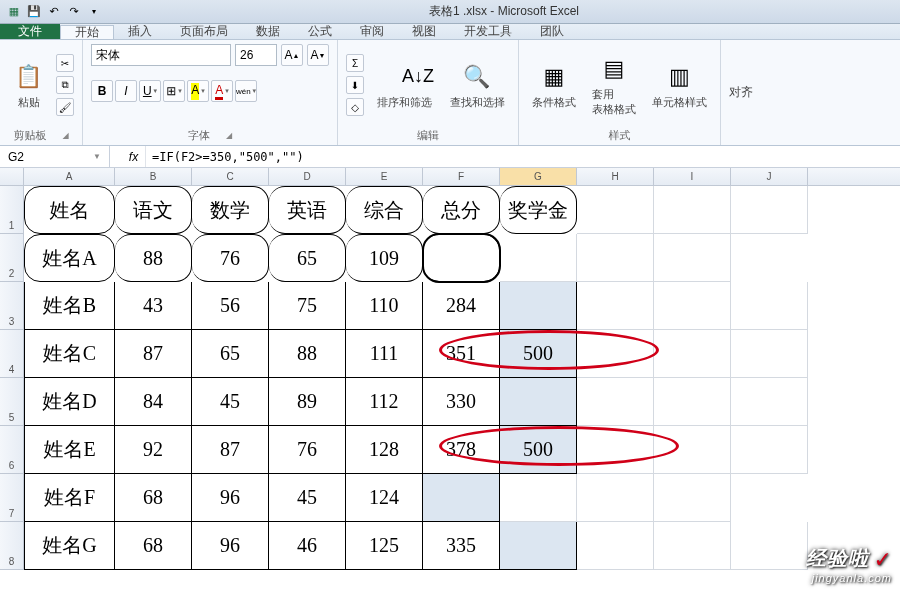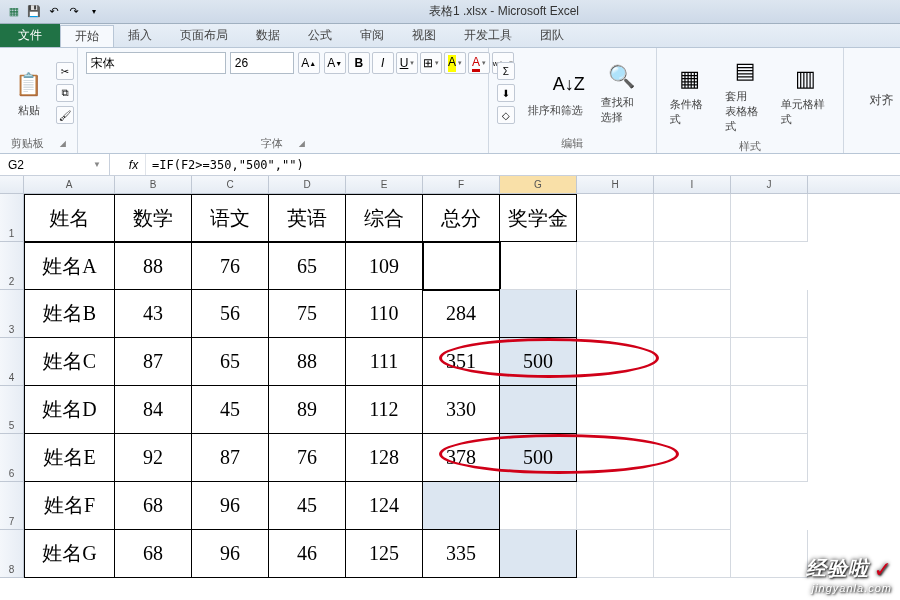--- a/index.html
+++ b/index.html
@@ -5,21 +5,21 @@
 * { box-sizing: border-box; margin: 0; padding: 0; font-family: "Microsoft YaHei", SimSun, sans-serif; }
 body { width: 900px; height: 600px; background: #fff; overflow: hidden; position: relative; }
 
 
 .titlebar { height: 24px; background: linear-gradient(#dde6f0, #cdd9e8); display: flex; align-items: center; border-bottom: 1px solid #a0b0c0; }
 .titlebar .ql { display: flex; align-items: center; gap: 4px; padding: 0 6px; }
 .titlebar .ql span { width: 16px; height: 16px; display: inline-flex; align-items: center; justify-content: center; font-size: 11px; }
 .titlebar .title { flex: 1; text-align: center; font-size: 12px; color: #333; }
 
 
-.ribbon-tabs { height: 24px; background: linear-gradient(#e8eff7, #dce6f1); display: flex; align-items: stretch; border-bottom: 1px solid #b8c6d6; }
+.ribbon-tabs { height: 16px; background: linear-gradient(#e8eff7, #dce6f1); display: flex; align-items: stretch; border-bottom: 1px solid #b8c6d6; }
 .ribbon-tabs .file-tab { background: #207245; color: #fff; padding: 0 18px; display: flex; align-items: center; font-size: 12px; cursor: pointer; }
 .ribbon-tabs .tab { padding: 0 14px; display: flex; align-items: center; font-size: 12px; color: #444; cursor: pointer; }
 .ribbon-tabs .tab.active { background: #f6f9fd; border-left: 1px solid #b8c6d6; border-right: 1px solid #b8c6d6; border-top: 1px solid #b8c6d6; margin-top: 1px; }
 
 
 .ribbon { height: 106px; background: #f6f9fd; border-bottom: 1px solid #b8c6d6; display: flex; align-items: stretch; }
 .group { border-right: 1px solid #d0d8e2; display: flex; flex-direction: column; padding: 4px 8px 2px; min-width: 60px; }
 .group .content { flex: 1; display: flex; align-items: center; gap: 6px; }
 .group .label { font-size: 11px; color: #666; text-align: center; padding-top: 2px; display: flex; justify-content: center; align-items: center; gap: 16px; }
 .group .label .dl { font-size: 8px; color: #888; }
@@ -27,26 +27,26 @@
 .big-btn { display: flex; flex-direction: column; align-items: center; gap: 2px; padding: 2px 4px; cursor: pointer; border: 1px solid transparent; border-radius: 3px; }
 .big-btn .ico { width: 32px; height: 32px; display: flex; align-items: center; justify-content: center; font-size: 22px; }
 .big-btn .txt { font-size: 11px; color: #444; }
 
 .mini-col { display: flex; flex-direction: column; gap: 4px; justify-content: center; }
 .mini { width: 18px; height: 18px; border: 1px solid #c0c8d4; border-radius: 2px; background: #fbfcfe; font-size: 10px; display: flex; align-items: center; justify-content: center; cursor: pointer; }
 
 .font-row { display: flex; gap: 4px; align-items: center; }
 .font-select { border: 1px solid #b0bcc8; background: #fff; height: 22px; font-size: 12px; padding: 0 4px; }
 .fname { width: 140px; }
-.fsize { width: 64px; }
+.fsize { width: 42px; }
 .font-btns { display: flex; gap: 2px; }
 .fb { width: 22px; height: 22px; border: 1px solid #c0c8d4; background: #fbfcfe; font-size: 12px; display: flex; align-items: center; justify-content: center; cursor: pointer; border-radius: 2px; }
 .drop { font-size: 7px; margin-left: 2px; color: #666; }
 
-.rightcap { width: 40px; display: flex; align-items: center; justify-content: center; font-size: 12px; color: #444; margin-left: 19px; }
+.rightcap { width: 40px; display: flex; align-items: center; justify-content: center; font-size: 12px; color: #444; }
 
 
 .formula-row { height: 22px; display: flex; align-items: stretch; border-bottom: 1px solid #c8d0dc; }
 .namebox { width: 110px; border-right: 1px solid #c8d0dc; display: flex; align-items: center; padding: 0 8px; font-size: 12px; background: #fff; }
 .namebox .dd { margin-left: auto; font-size: 8px; color: #888; }
 .fx-area { display: flex; align-items: center; background: #fff; flex: 1; }
 .fx-btn { width: 24px; display: flex; align-items: center; justify-content: center; font-size: 12px; font-style: italic; border-right: 1px solid #e0e4ea; height: 100%; cursor: pointer; margin-left: 12px; }
 .formula-input { flex: 1; border: none; outline: none; font-size: 12px; padding: 0 6px; font-family: monospace; }
 
 
@@ -57,33 +57,33 @@
 
 
 .grid { display: flex; }
 .rowhdrs { width: 24px; background: linear-gradient(90deg,#f4f7fb,#e6ecf4); }
 .rh { height: 48px; border-bottom: 1px solid #c0c8d4; border-right: 1px solid #c0c8d4; display: flex; align-items: flex-end; justify-content: center; font-size: 10px; color: #555; padding-bottom: 2px; }
 .cells { flex: 1; position: relative; }
 .row { display: flex; height: 48px; }
 .cell { border-right: 1px solid #000; border-bottom: 1px solid #000; display: flex; align-items: center; justify-content: center; font-size: 20px; font-family: SimSun, serif; }
 .cell.hdr { font-weight: normal; }
 .cell.lb { border-left: 1px solid #000; }
-.row:first-child .cell { border-top: 1px solid #000; }
+.row:first-child .cell { border-top: 1px solid #000; border-radius: 16px; }
 .colA { width: 91px; } .colB { width: 77px; } .colC { width: 77px; } .colD { width: 77px; }
 .colE { width: 77px; } .colF { width: 77px; } .colG { width: 77px; }
 .gcell { border-right: 1px solid #d4d9e0; border-bottom: 1px solid #d4d9e0; }
 .colH { width: 77px; } .colI { width: 77px; } .colJ { width: 77px; }
 .selcol { background: #dce6f1; }
 .activecell { background: #fff !important; outline: 2px solid #000; outline-offset: -1px; }
 
 
 .anno { position: absolute; border: 3px solid #d00018; border-radius: 50%; pointer-events: none; }
 
 
-.wm { position: absolute; right: 8px; bottom: 6px; color: #fff; text-shadow: 0 0 4px rgba(0,0,0,.9), 1px 1px 2px rgba(0,0,0,.8); font-family: "Microsoft YaHei"; text-align: right; }
+.wm { position: absolute; right: 8px; bottom: 16px; color: #fff; text-shadow: 0 0 4px rgba(0,0,0,.9), 1px 1px 2px rgba(0,0,0,.8); font-family: "Microsoft YaHei"; text-align: right; }
 .wm .big { font-size: 20px; font-weight: bold; font-style: italic; letter-spacing: 1px; }
 .wm .chk { color: #d00018; font-size: 22px; display: inline-block; transform: translateY(2px); }
 .wm .small { font-size: 11px; font-style: italic; letter-spacing: 1px; }
 </style>
 </head>
 <body>
 
 <div class="titlebar">
   <div class="ql">
     <span style="color:#207245;">▦</span>
@@ -121,21 +121,21 @@
         <div class="mini">🖌</div>
       </div>
     </div>
     <div class="label">
         <span>剪贴板</span>
         <span class="dl">◢</span>
       </div>
   </div>
 
   <div class="group" style="min-width:240px;">
-    <div class="content" style="flex-direction:row; align-items:flex-start; gap:2px; width:100%;">
+    <div class="content" style="flex-direction:column; align-items:flex-start; gap:14px; width:100%;">
       <div class="font-row">
         <input class="font-select fname" value="宋体" style="">
         <input class="font-select fsize" value="26" style="">
         <div class="fb">A<sup style="font-size:7px;">▲</sup></div>
         <div class="fb">A<sup style="font-size:7px;">▼</sup></div>
       </div>
       <div class="font-btns">
         <div class="fb">
             <b>B</b>
           </div>
@@ -245,22 +245,22 @@
     <div class="rh">4</div>
     <div class="rh">5</div>
     <div class="rh">6</div>
     <div class="rh">7</div>
     <div class="rh">8</div>
   </div>
   <div class="cells">
 
     <div class="row">
       <div class="cell hdr lb colA">姓名</div>
+      <div class="cell hdr colB">语文</div>
       <div class="cell hdr colC">数学</div>
-      <div class="cell hdr colB">语文</div>
       <div class="cell hdr colD">英语</div>
       <div class="cell hdr colE">综合</div>
       <div class="cell hdr colF">总分</div>
       <div class="cell hdr colG">奖学金</div>
       <div class="gcell colH"></div>
       <div class="gcell colI"></div>
       <div class="gcell colJ"></div>
     </div>
 
     <div id="rows-mount">

